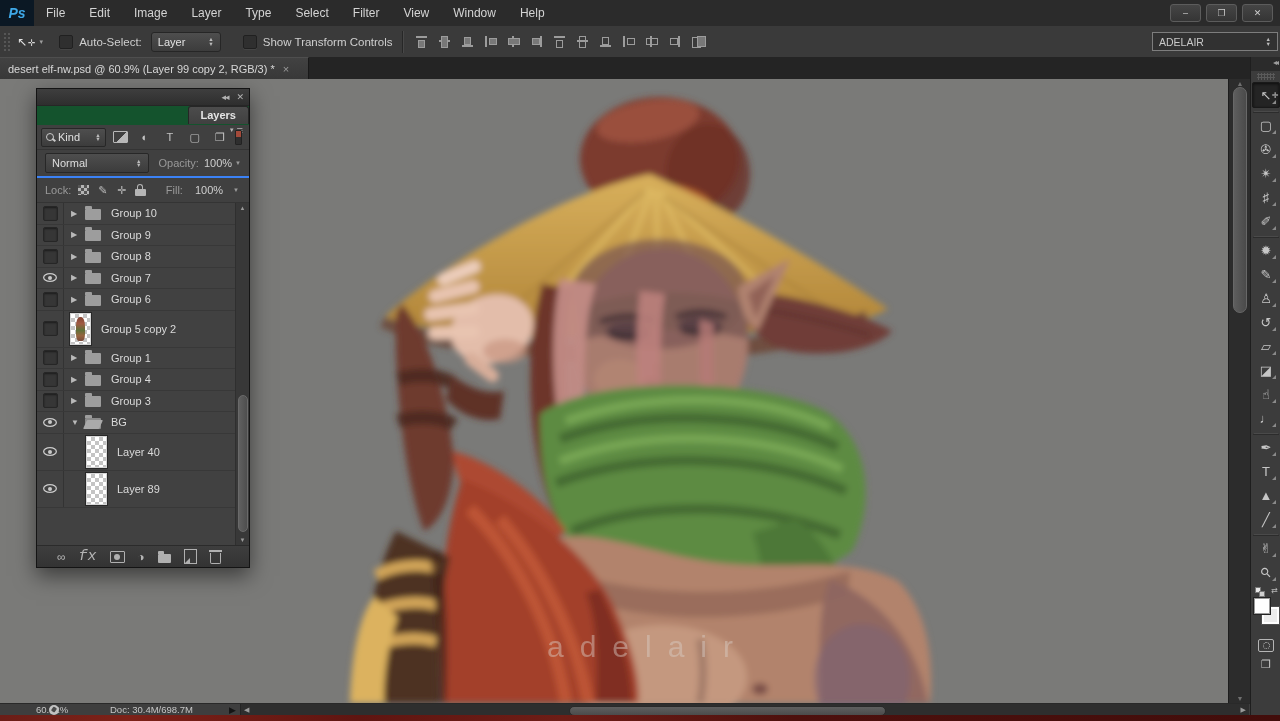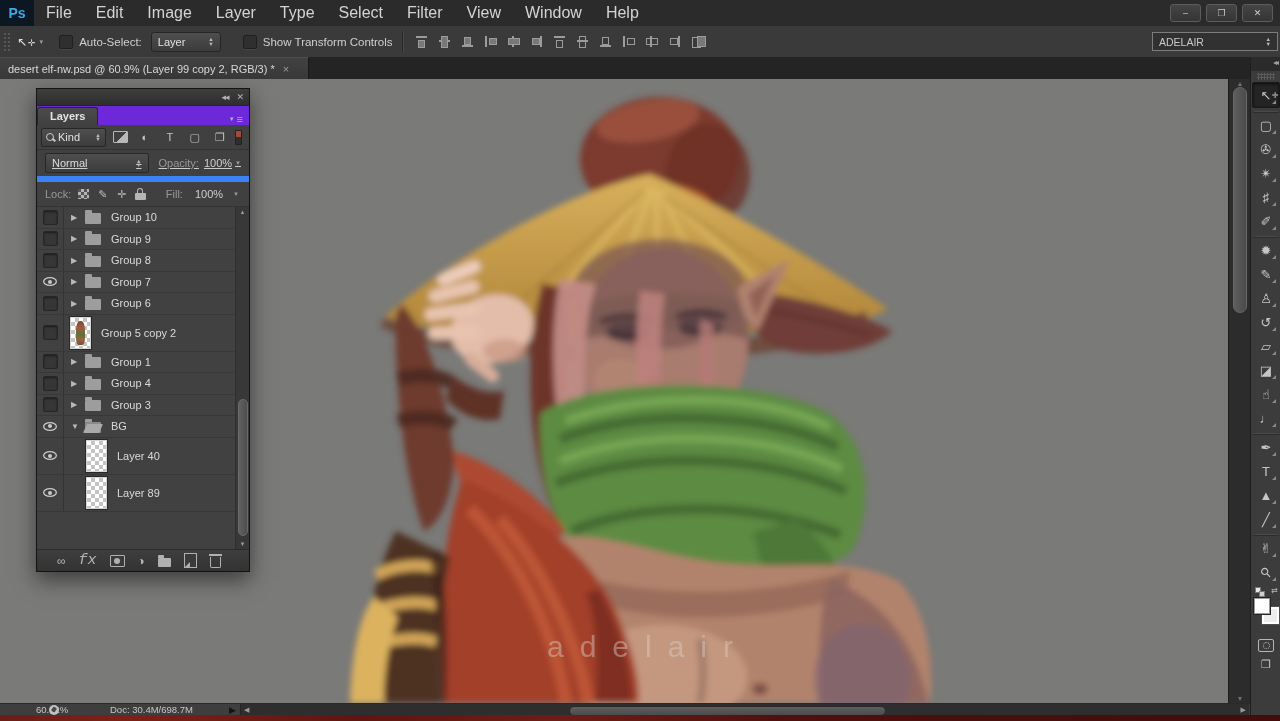--- a/index.html
+++ b/index.html
@@ -3,23 +3,23 @@
 <meta charset="utf-8">
 <style>
   html,body{margin:0;padding:0;background:#111;}
   #app{position:relative;width:1280px;height:721px;overflow:hidden;background:#282828;
        font-family:"Liberation Sans","DejaVu Sans",sans-serif;color:#ccc;user-select:none;}
 
   
   .menubar{position:absolute;left:0;top:0;width:1280px;height:26px;background:#2b2b2b;
            border-bottom:1px solid #1c1c1c;display:flex;align-items:center;}
   .ps-logo{width:34px;height:26px;background:#0b1824;color:#3fa9e8;font-weight:bold;font-size:14px;
-           display:flex;align-items:center;justify-content:center;}
+           display:flex;align-items:center;justify-content:center;font-style:italic;}
   .menus{display:flex;height:26px;}
-  .menu-item{padding:0 12px;font-size:16px;line-height:26px;color:#d4d4d4;cursor:default;}
+  .menu-item{padding:0 12px;font-size:12px;line-height:26px;color:#d4d4d4;cursor:default;}
   .win-controls{margin-left:auto;display:flex;gap:5px;padding-right:7px;}
   .win-btn{width:29px;height:16px;background:linear-gradient(#454545,#353535);border:1px solid #5c5c5c;
            border-radius:3px;color:#cfcfcf;font-size:9px;display:flex;align-items:center;justify-content:center;}
 
   
   .optionsbar{position:absolute;left:0;top:26px;width:1280px;height:31px;background:#3a3a3a;
               border-bottom:1px solid #242424;display:flex;align-items:center;font-size:11.5px;}
   .obar-grip{width:7px;height:20px;margin:0 7px 0 3px;background-image:radial-gradient(#565656 1px,transparent 1.2px);
              background-size:4px 4px;}
   .obar-tool{color:#e3e3e3;font-size:12px;letter-spacing:1px;}
@@ -96,35 +96,35 @@
   .qmask{width:14px;height:11px;margin:6px auto 0;border:1px solid #b5b5b5;border-radius:2px;position:relative;}
   .qmask::after{content:"";position:absolute;left:3.5px;top:2px;width:5px;height:5px;border:1px dotted #b5b5b5;border-radius:50%;}
   .smode{text-align:center;font-size:11px;color:#c6c6c6;margin-top:6px;}
 
   
   .layers-panel{position:absolute;left:36px;top:88px;width:212px;background:#404040;border:1px solid #141414;
                 box-shadow:0 8px 20px rgba(0,0,0,.5);z-index:5;font-size:11px;}
   .lp-titlebar{height:16px;background:linear-gradient(#3e3e3e,#2e2e2e);border-bottom:1px solid #262626;
                display:flex;align-items:center;justify-content:flex-end;gap:8px;padding:0 6px;}
   .lp-titlebar span{color:#b2b2b2;font-size:9px;letter-spacing:-1px;}
-  .lp-tabs{height:19px;background:#6d28d9;display:flex;align-items:flex-end;}
+  .lp-tabs{height:19px;background:#14532d;display:flex;align-items:flex-end;flex-direction:column;}
   .lp-tab{background:linear-gradient(#4c4c4c,#404040);height:17px;line-height:17px;padding:0 12px;
           border-radius:3px 3px 0 0;border:1px solid #262626;border-bottom:none;color:#e4e4e4;font-weight:bold;font-size:11px;}
   .lp-menu{margin-left:auto;padding-right:6px;color:#b5b5b5;font-size:9px;display:flex;align-items:center;gap:2px;}
   .lp-filter{height:24px;display:flex;align-items:center;border-bottom:1px solid #343434;padding:0 4px;gap:7px;}
   .kind-combo{width:74px;height:17px;background:linear-gradient(#4e4e4e,#3c3c3c);border:1px solid #272727;
               border-radius:2px;display:flex;align-items:center;padding:0 4px;gap:4px;color:#e0e0e0;}
   .search-ico{width:6px;height:6px;border:1.5px solid #c9c9c9;border-radius:50%;position:relative;flex:none;}
   .search-ico::after{content:"";position:absolute;left:5px;top:5px;width:4px;height:1.5px;background:#c9c9c9;transform:rotate(40deg);}
   .ficon{color:#c3c3c3;font-size:11px;width:16px;text-align:center;}
   .ficon[data-icon="pixel-layer-filter-icon"]{width:13px;height:10px;border:1px solid #b8b8b8;border-radius:1px;
       background:linear-gradient(135deg,transparent 55%,#b8b8b8 55%);}
   .ftoggle{width:7px;height:13px;margin-left:auto;margin-right:3px;border:1px solid #222;border-radius:1px;
            background:linear-gradient(#a34a3a 50%,#2e2e2e 50%);}
-  .lp-blend{height:26px;display:flex;align-items:center;border-bottom:6px solid #3b82f6;padding:0 8px;text-decoration:underline;}
+  .lp-blend{height:26px;display:flex;align-items:center;border-bottom:2px solid #3b82f6;padding:0 8px;}
   .blend-combo{width:118px;height:18px;background:linear-gradient(#4e4e4e,#3c3c3c);border:1px solid #272727;
                border-radius:2px;display:flex;align-items:center;padding:0 6px;color:#dedede;}
   .dim-label{color:#999;margin-left:10px;}
   .val{color:#cfcfcf;margin-left:5px;}
   .mini-drop{color:#9a9a9a;font-size:6px;margin-left:3px;}
   .lp-lock{height:24px;display:flex;align-items:center;border-bottom:1px solid #343434;padding:0 8px;gap:7px;}
   .lockico{color:#b9b9b9;font-size:11px;display:inline-flex;align-items:center;justify-content:center;min-width:11px;height:13px;}
   .lockico[data-icon="lock-transparent-icon"]{width:10px;height:10px;background-color:#555;
       background-image:linear-gradient(45deg,#b5b5b5 25%,transparent 25%,transparent 75%,#b5b5b5 75%),
                        linear-gradient(45deg,#b5b5b5 25%,transparent 25%,transparent 75%,#b5b5b5 75%);

